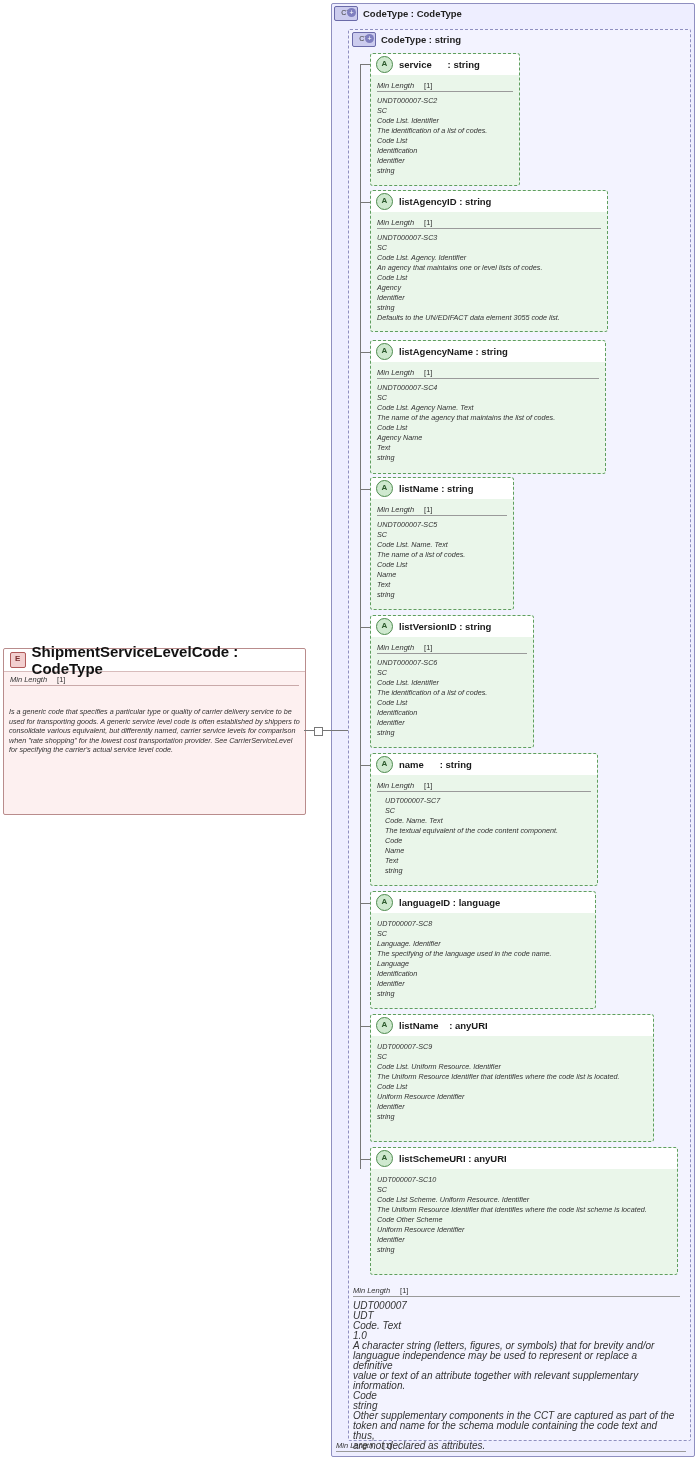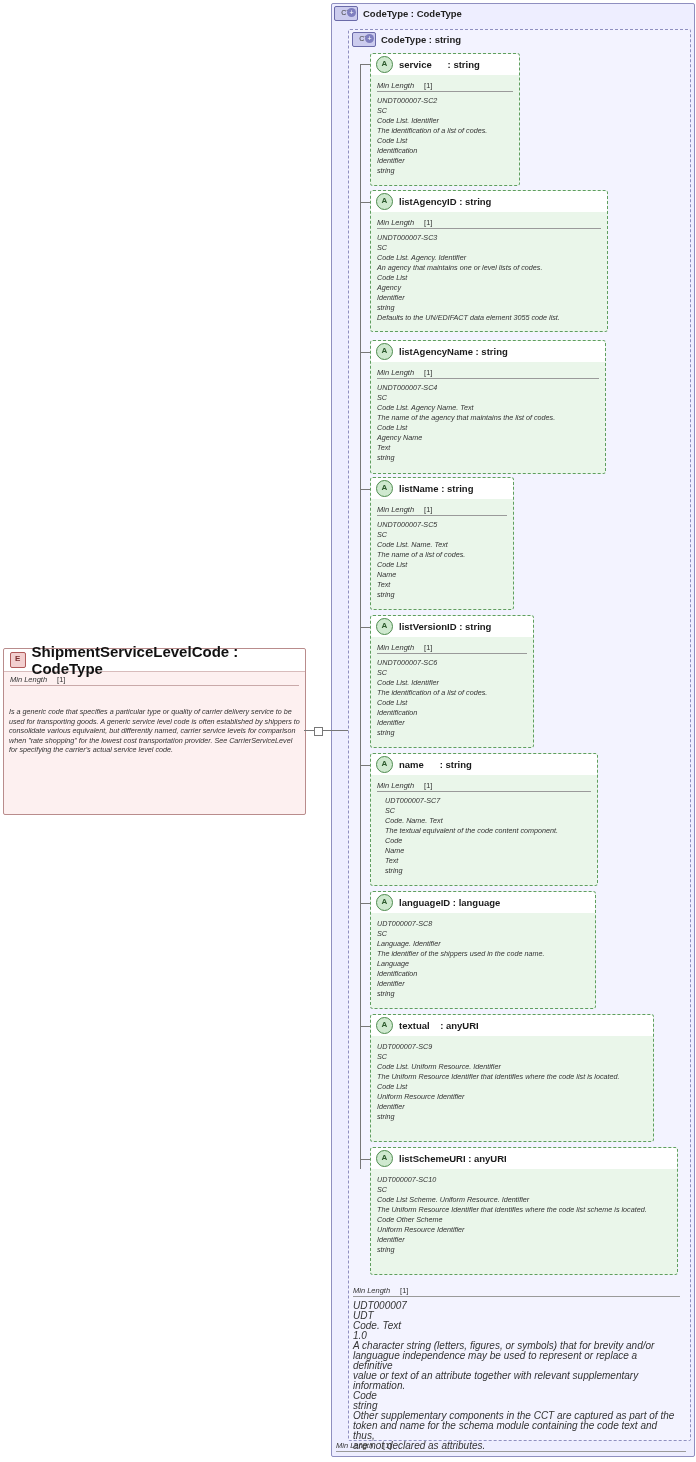--- a/index.html
+++ b/index.html
@@ -268,34 +268,34 @@
   <div class="attr" style="left:370px;top:891px;width:224px;height:116px;">
     <div class="attr-head-strip"></div>
     <div class="attr-head">
       <div class="attr-badge">A</div>
       <div class="attr-name">languageID : language</div>
     </div>
     <div class="lines" style="top:27px;">
       <div>UDT000007-SC8</div>
       <div>SC</div>
       <div>Language. Identifier</div>
-      <div>The identifier of the shippers used in the code name.</div>
+      <div>The specifying of the language used in the code name.</div>
       <div>Language</div>
       <div>Identification</div>
       <div>Identifier</div>
       <div>string</div>
     </div>
   </div>
 
   <div class="conn hline" style="left:360px;top:1026px;width:12px;"></div>
   <div class="attr" style="left:370px;top:1014px;width:282px;height:126px;">
     <div class="attr-head-strip"></div>
     <div class="attr-head">
       <div class="attr-badge">A</div>
-      <div class="attr-name">textual    : anyURI</div>
+      <div class="attr-name">listName    : anyURI</div>
     </div>
     <div class="lines" style="top:27px;">
       <div>UDT000007-SC9</div>
       <div>SC</div>
       <div>Code List. Uniform Resource. Identifier</div>
       <div>The Uniform Resource Identifier that identifies where the code list is located.</div>
       <div>Code List</div>
       <div>Uniform Resource Identifier</div>
       <div>Identifier</div>
       <div>string</div>

